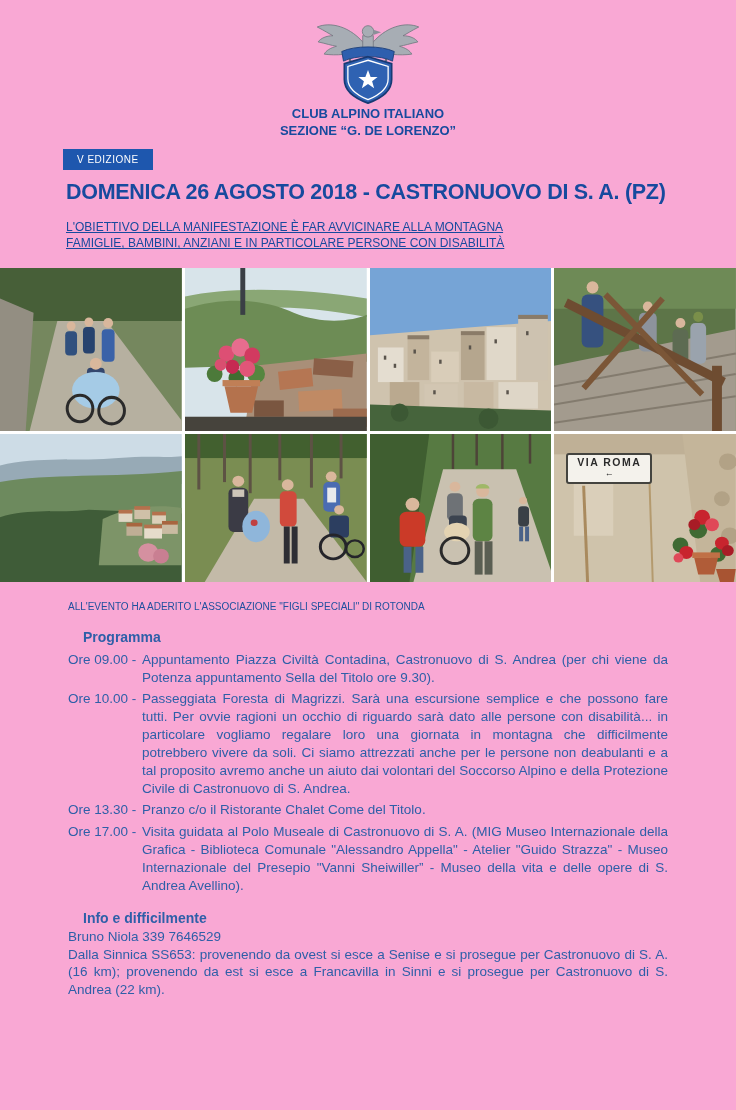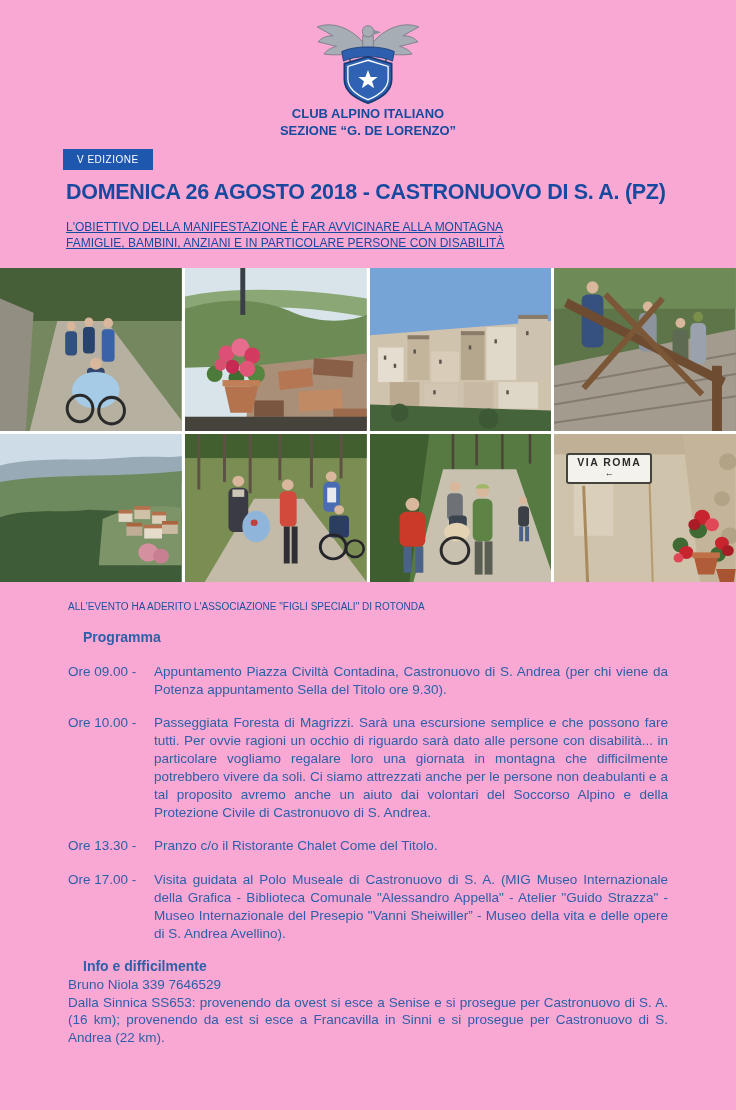--- a/index.html
+++ b/index.html
@@ -21,21 +21,21 @@
   .photo{position:relative;overflow:hidden;}
   .photo svg{display:block;width:100%;height:100%;}
   .via-roma-sign{position:absolute;top:19px;left:12px;background:#f4f2ec;border:2px solid #44443f;
                  border-radius:3px;padding:2px 9px 3px;text-align:center;color:#2b2b2b;
                  font-weight:bold;font-size:10.5px;letter-spacing:1.5px;line-height:1.1;}
   .via-roma-sign .arrow{display:block;font-weight:normal;font-size:9px;letter-spacing:0;}
   
   .content{padding:0 68px;color:#2e5fa8;font-size:13.5px;line-height:1.32;}
   .adhesion{margin-top:18px;font-size:10px;color:#20509e;}
   .sec-heading{margin-top:15px;font-weight:bold;font-size:14px;padding-left:15px;}
-  .prog-row{display:flex;margin-top:16px;gap:12px;}
+  .prog-row{display:flex;margin-top:4px;}
   .prog-time{flex:0 0 74px;white-space:nowrap;}
   .prog-text{flex:1;text-align:justify;}
   .dir-para{text-align:justify;}
 </style>
 </head>
 <body>
 
 <div class="page">
 
   

